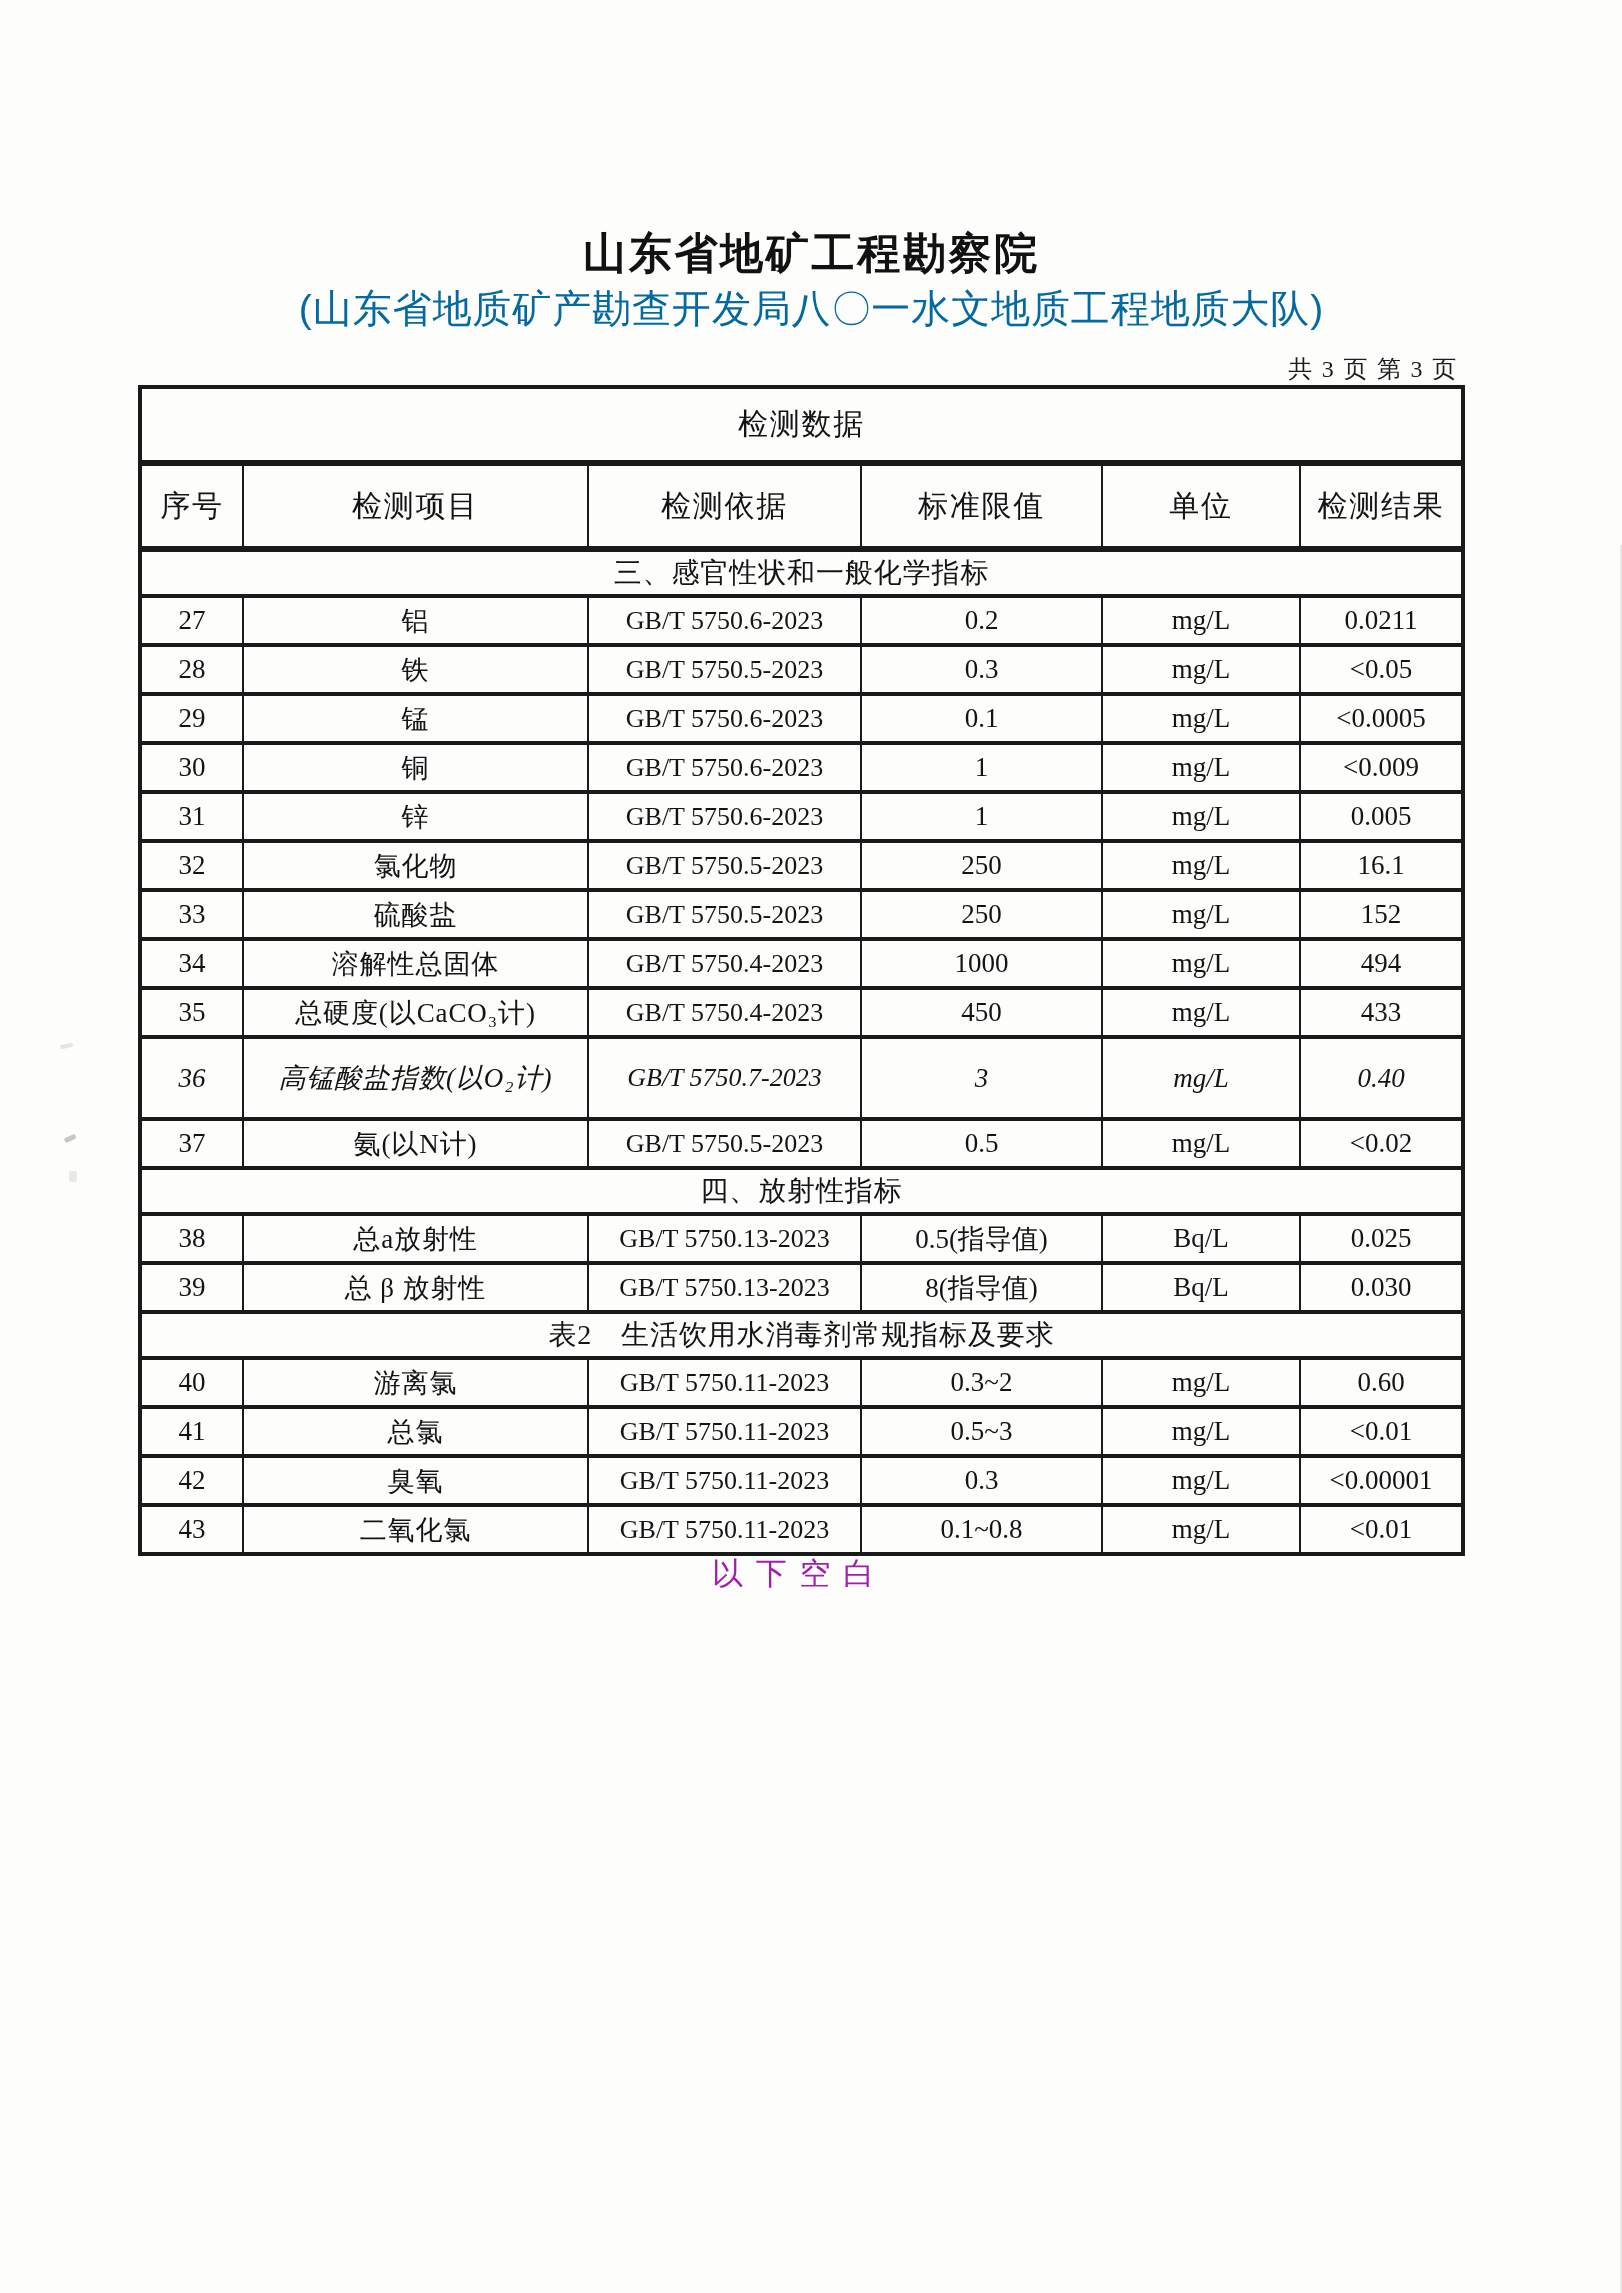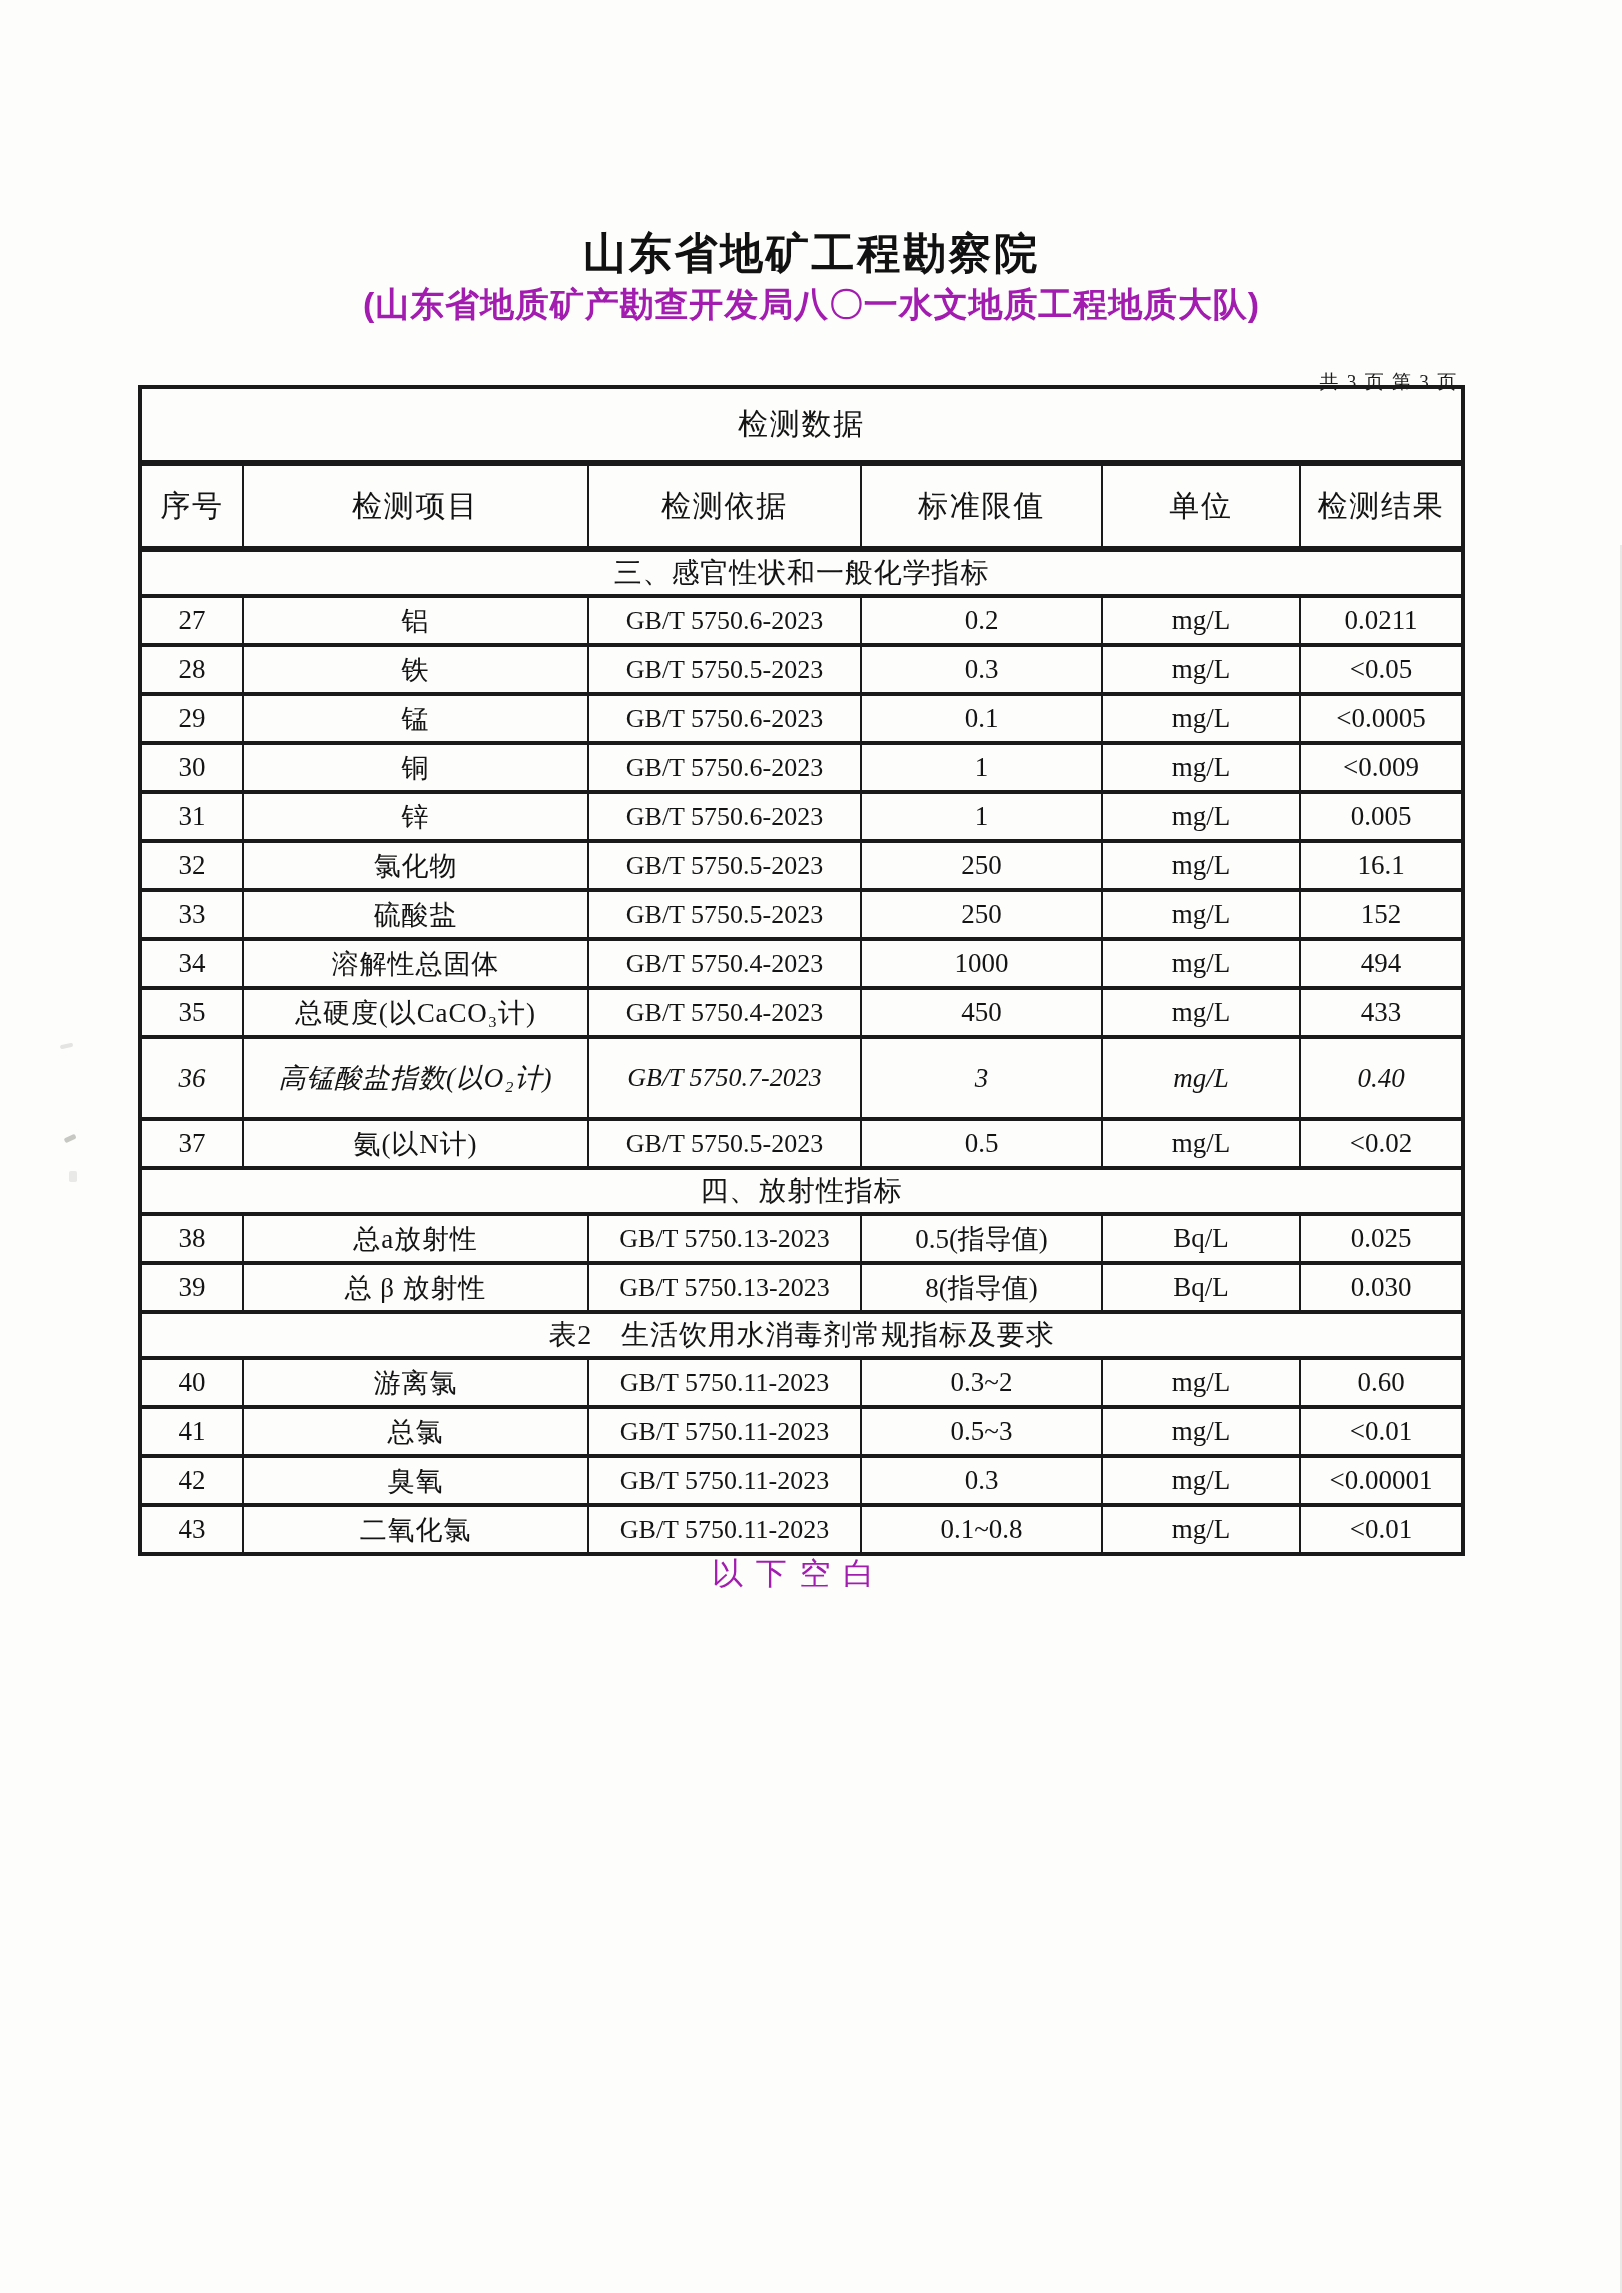--- a/index.html
+++ b/index.html
@@ -20,27 +20,27 @@
     position:absolute; top:225px; left:0; width:100%;
     text-align:center;
     font-family:"Liberation Sans","DejaVu Sans",sans-serif;
     font-weight:700; font-size:43px; letter-spacing:2.7px;
     color:#111;
   }
   .doc-title2 {
     position:absolute; top:282px; left:0; width:100%;
     text-align:center;
     font-family:"Liberation Sans","DejaVu Sans",sans-serif;
-    font-weight:700; font-size:34px; letter-spacing:0.9px;
-    color:#a21caf;
+    font-weight:400; font-size:39px; letter-spacing:0.9px;
+    color:#0369a1;
   }
   .page-info {
-    position:absolute; top:369px; left:138px; width:1320px;
+    position:absolute; top:353px; left:138px; width:1320px;
     text-align:right;
-    font-size:19px; letter-spacing:1.8px; color:#1c1c1c;
+    font-size:24px; letter-spacing:1.8px; color:#1c1c1c;
   }
   table.report {
     position:absolute; top:385px; left:138px;
     width:1323px;
     border-collapse:collapse;
     table-layout:fixed;
     text-align:center;
     font-size:27px;
     color:#141414;
     border:4.5px solid #1a1a1a;

